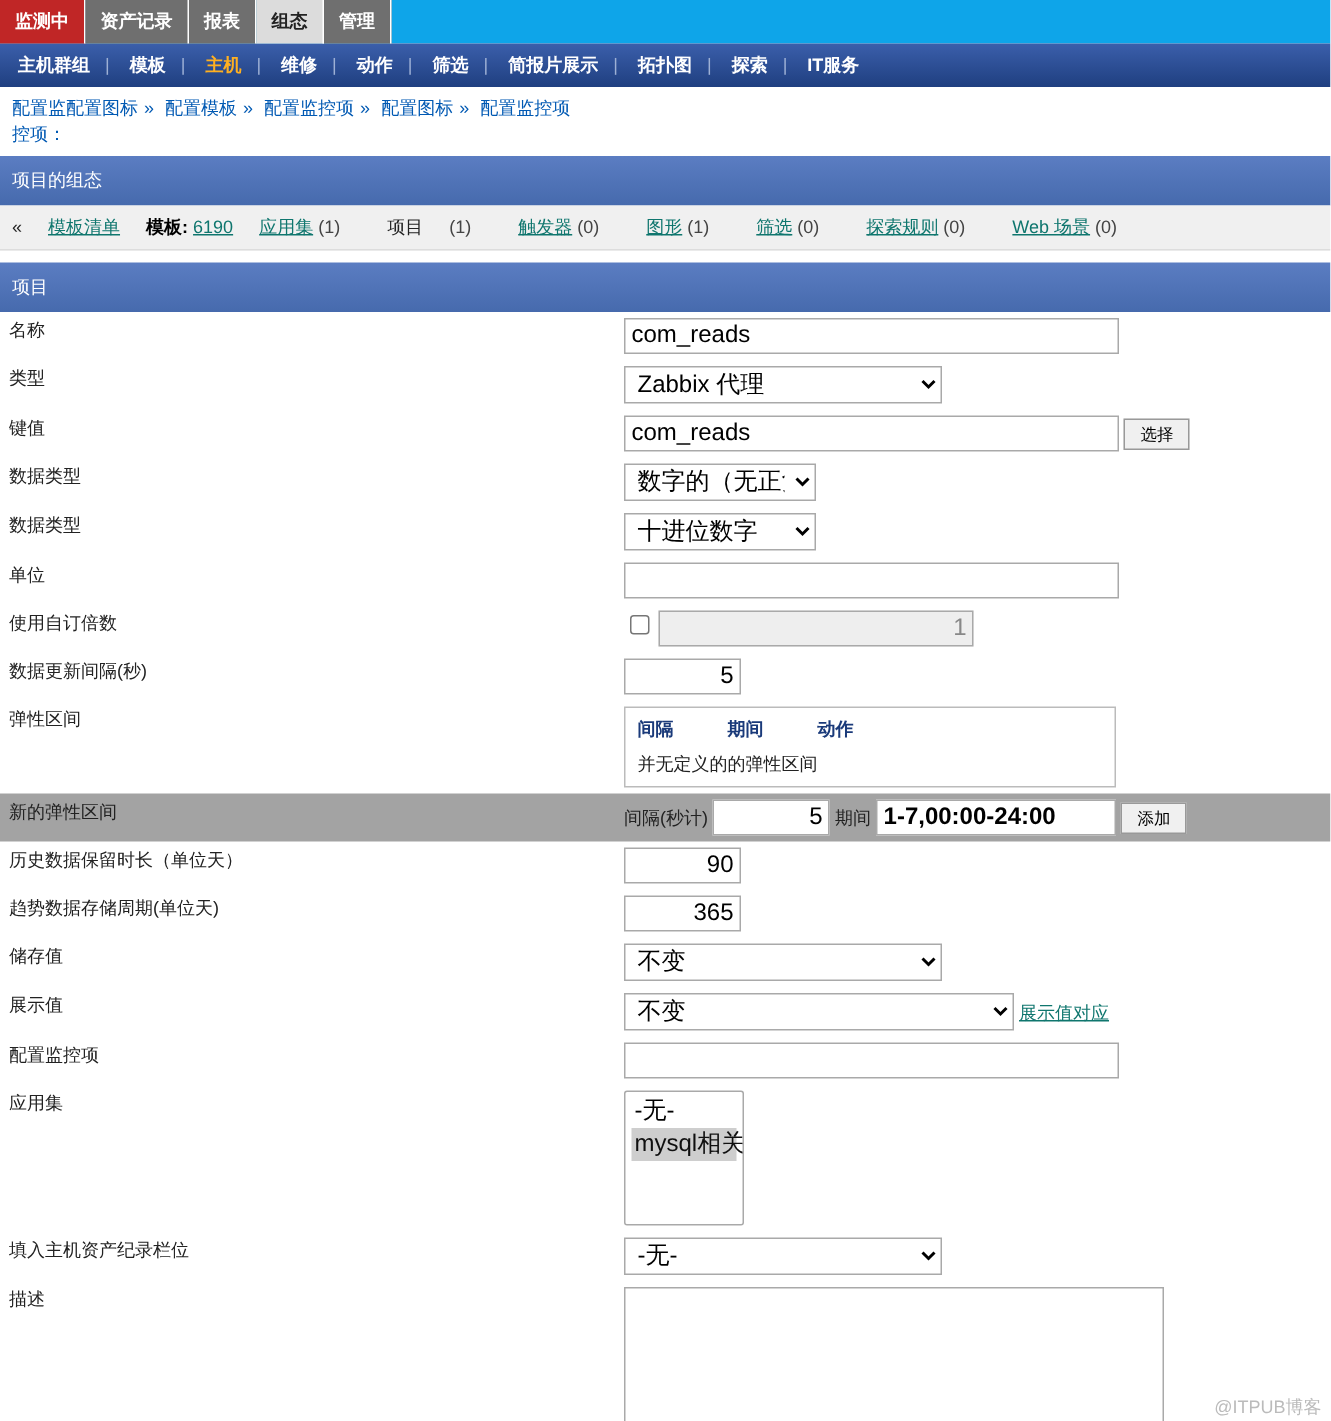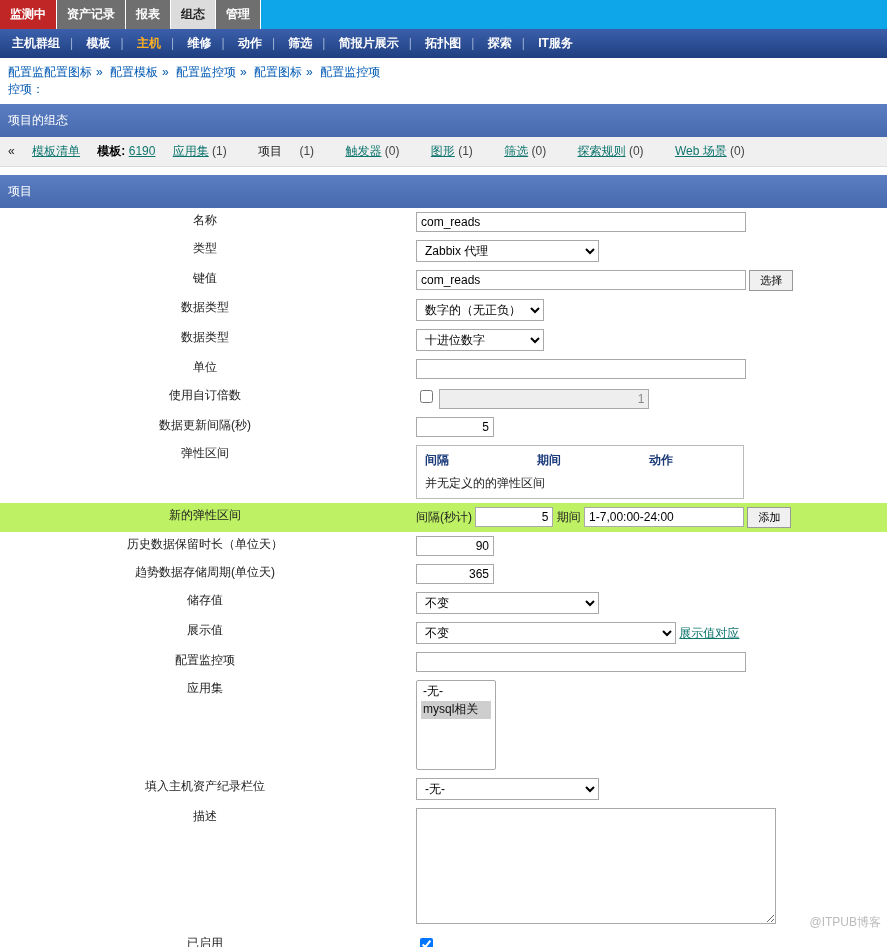--- a/index.html
+++ b/index.html
@@ -22,34 +22,34 @@
   
   .hdr{background:linear-gradient(#5b7dc2,#466aad);color:#fff;font-weight:normal;padding:8px 8px}
   
   .listbar{background:#f0f0f0;padding:6px 8px;border-bottom:1px solid #ddd}
   .listbar .cnt{color:#444}
   .listbar b{font-weight:bold;color:#000}
   .listbar span{margin-right:14px}
   
   table.form{width:100%;border-collapse:collapse}
   table.form td{padding:4px 6px;vertical-align:top}
-  table.form td.lbl{text-align:center;width:398px;padding-right:6px;white-space:nowrap}
-  input[type=text],select,textarea{font-family:inherit;font-size:12px;padding:2px 4px;border:1px solid #a9a9a9;background:#fff}
+  table.form td.lbl{text-align:left;width:398px;padding-right:6px;white-space:nowrap}
+  input[type=text],select,textarea{font-family:inherit;font-size:16px;padding:2px 4px;border:1px solid #a9a9a9;background:#fff}
   input[readonly]{background:#eee;color:#888}
   .w320{width:320px}
-  .w180{width:183px}
+  .w180{width:212px}
   .w120{width:128px}
   .w70{width:68px;text-align:right}
   .btn{background:#f0f0f0;border:1px solid #999;padding:2px 10px;cursor:pointer;font-size:11px}
   .flexbox{background:#fff;border:1px solid #bbb;padding:6px 8px;width:310px}
-  .flexhdr{display:flex;gap:88px;font-weight:bold;color:#1a3a7a;margin-bottom:6px}
-  .hl-row td{background:#bef264}
+  .flexhdr{display:flex;gap:36px;font-weight:bold;color:#1a3a7a;margin-bottom:6px}
+  .hl-row td{background:#a3a3a3}
   select.multi{width:80px;height:90px}
   textarea.desc{width:350px;height:110px}
-  .watermark{position:fixed;right:6px;bottom:16px;color:#bbb;font-size:12px}
+  .watermark{position:fixed;right:6px;bottom:0;color:#bbb;font-size:12px}
 </style>
 </head>
 <body>
 
 <div class="toptabs">
   <div class="tab first">监测中</div>
   <div class="tab">资产记录</div>
   <div class="tab">报表</div>
   <div class="tab active">组态</div>
   <div class="tab">管理</div>
@@ -153,21 +153,21 @@
           </div>
         </td>
       </tr>
 
   <tr class="hl-row">
         <td class="lbl">新的弹性区间</td>
       <td>
         <span>间隔(秒计)</span>
         <input type="text" class="w70" value="5" style="">
         <span>期间</span>
-        <input type="text" style="width: 150px;" value="1-7,00:00-24:00">
+        <input type="text" style="width: 150px; font-weight: bold;" value="1-7,00:00-24:00">
         <button class="btn">添加</button>
       </td>
       </tr>
 
   <tr>
         <td class="lbl">历史数据保留时长（单位天）</td>
       <td><input type="text" class="w70" value="90" style=""></td>
       </tr>
 
   <tr>

